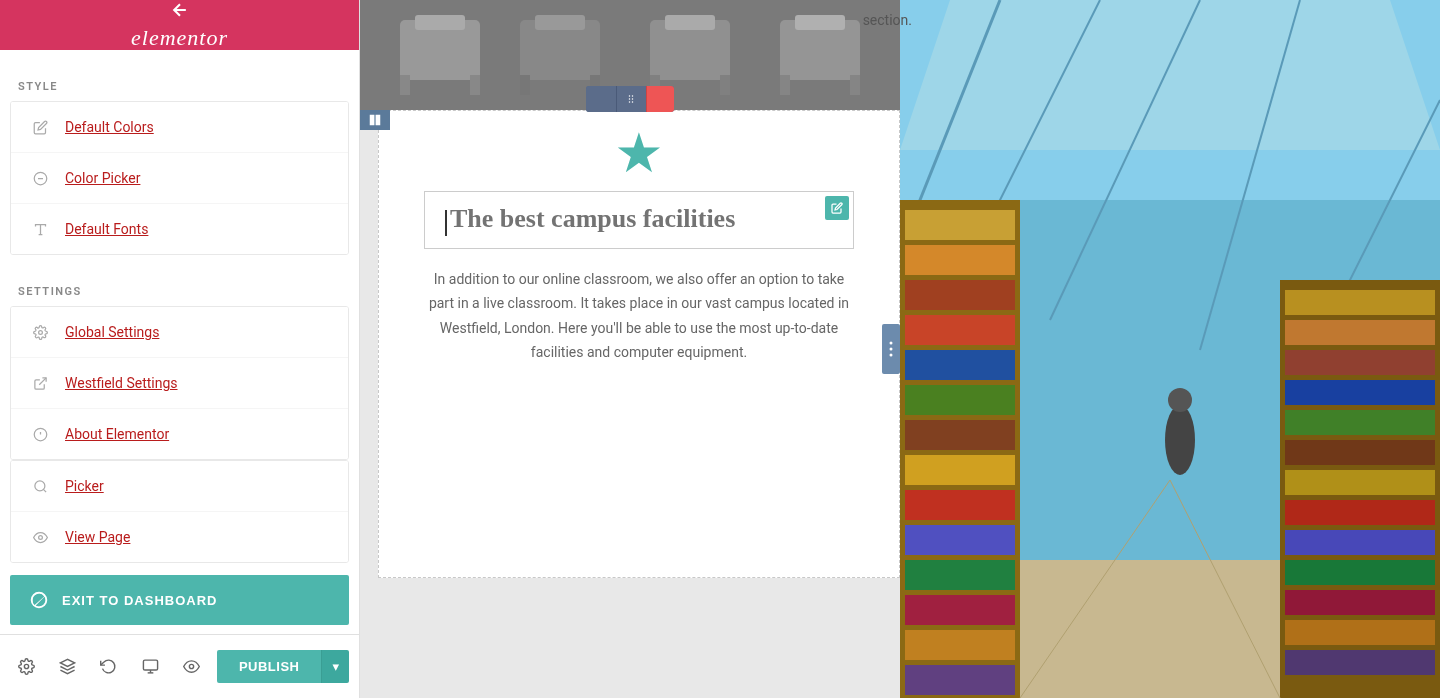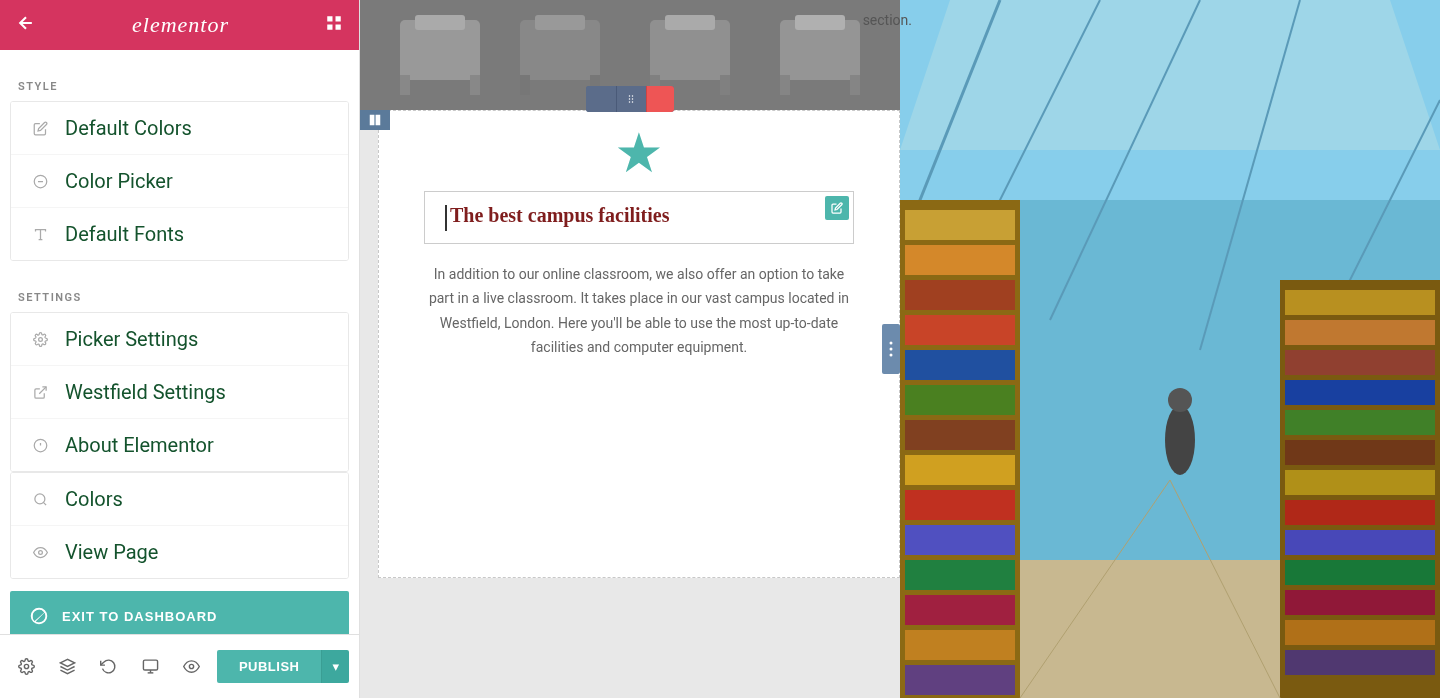--- a/index.html
+++ b/index.html
@@ -17,20 +17,21 @@
       position: relative;
     }
 
     #sidebar-header {
       background: #d5345f;
       height: 50px;
       display: flex;
       align-items: center;
       justify-content: space-between;
       padding: 0 16px;
+      flex-direction: column;
     }
 
     .header-back-icon {
       color: #fff;
       font-size: 20px;
       cursor: pointer;
     }
 
     .elementor-logo {
       color: #fff;
@@ -77,22 +78,23 @@
       margin-right: 14px;
       color: #aaa;
       display: flex;
       align-items: center;
       justify-content: center;
       font-size: 15px;
       flex-shrink: 0;
     }
 
     .menu-item-label {
-      font-size: 20px;
-      color: #14532d;
+      font-size: 14px;
+      color: #b91c1c;
+      text-decoration: underline;
     }
 
     .sidebar-section-group {
       background: #fff;
       border: 1px solid #e8e8e8;
       border-radius: 3px;
       margin: 0 10px 0 10px;
       overflow: hidden;
     }
 
@@ -248,21 +250,21 @@
 
     <div class="section-label">SETTINGS</div>
     <div class="sidebar-section-group">
       <div class="menu-item">
         <span class="menu-item-icon">
           <svg width="15" height="15" viewBox="0 0 24 24" fill="none" stroke="#aaa" stroke-width="2">
             <circle cx="12" cy="12" r="3"></circle>
             <path d="M19.4 15a1.65 1.65 0 00.33 1.82l.06.06a2 2 0 010 2.83 2 2 0 01-2.83 0l-.06-.06a1.65 1.65 0 00-1.82-.33 1.65 1.65 0 00-1 1.51V21a2 2 0 01-4 0v-.09A1.65 1.65 0 009 19.4a1.65 1.65 0 00-1.82.33l-.06.06a2 2 0 01-2.83-2.83l.06-.06A1.65 1.65 0 004.68 15a1.65 1.65 0 00-1.51-1H3a2 2 0 010-4h.09A1.65 1.65 0 004.6 9a1.65 1.65 0 00-.33-1.82l-.06-.06a2 2 0 012.83-2.83l.06.06A1.65 1.65 0 009 4.68a1.65 1.65 0 001-1.51V3a2 2 0 014 0v.09a1.65 1.65 0 001 1.51 1.65 1.65 0 001.82-.33l.06-.06a2 2 0 012.83 2.83l-.06.06A1.65 1.65 0 0019.4 9a1.65 1.65 0 001.51 1H21a2 2 0 010 4h-.09a1.65 1.65 0 00-1.51 1z"></path>
           </svg>
         </span>
-        <span class="menu-item-label">Picker Settings</span>
+        <span class="menu-item-label">Global Settings</span>
       </div>
       <div class="menu-item">
         <span class="menu-item-icon">
           <svg width="15" height="15" viewBox="0 0 24 24" fill="none" stroke="#aaa" stroke-width="2">
             <path d="M18 13v6a2 2 0 01-2 2H5a2 2 0 01-2-2V8a2 2 0 012-2h6"></path>
             <polyline points="15 3 21 3 21 9"></polyline>
               <line x1="10" y1="14" x2="21" y2="3"></line>
           </svg>
         </span>
         <span class="menu-item-label">Westfield Settings</span>
@@ -280,21 +282,21 @@
     </div>
 
     <div class="sidebar-section-group">
       <div class="menu-item">
         <span class="menu-item-icon">
           <svg width="15" height="15" viewBox="0 0 24 24" fill="none" stroke="#aaa" stroke-width="2">
             <circle cx="11" cy="11" r="8"></circle>
               <line x1="21" y1="21" x2="16.65" y2="16.65"></line>
           </svg>
         </span>
-        <span class="menu-item-label">Colors</span>
+        <span class="menu-item-label">Picker</span>
       </div>
       <div class="menu-item">
         <span class="menu-item-icon">
           <svg width="15" height="15" viewBox="0 0 24 24" fill="none" stroke="#aaa" stroke-width="2">
             <path d="M1 12s4-8 11-8 11 8 11 8-4 8-11 8-11-8-11-8z"></path>
               <circle cx="12" cy="12" r="3"></circle>
           </svg>
         </span>
         <span class="menu-item-label">View Page</span>
       </div>
@@ -431,21 +433,21 @@
 
       <div style="color:#4db6ac; font-size:55px; line-height:1; margin-bottom:10px;">★</div>
 
       <div style="border:1.5px solid #ccc; background:#fff; padding:12px 20px; margin-bottom:18px; position:relative; width:100%; max-width:430px;">
         <div style="position:absolute; top:4px; right:4px; background:#4db6ac; color:#fff; width:24px; height:24px; display:flex; align-items:center; justify-content:center; cursor:pointer; border-radius:2px; font-size:11px;">
           <svg width="12" height="12" viewBox="0 0 24 24" fill="none" stroke="white" stroke-width="2.5">
               <path d="M11 4H4a2 2 0 00-2 2v14a2 2 0 002 2h14a2 2 0 002-2v-7"></path>
               <path d="M18.5 2.5a2.121 2.121 0 013 3L12 15l-4 1 1-4 9.5-9.5z"></path>
             </svg>
         </div>
-        <span style="color:#333; display:inline-block; width:2px; height:26px; background:#333; vertical-align:middle; margin-right:3px;"></span><span style="font-size:20px; font-weight:700; color:#7f1d1d; font-family: Georgia, serif; margin-top: 47px;">The best campus facilities</span>
+        <span style="color:#333; display:inline-block; width:2px; height:26px; background:#333; vertical-align:middle; margin-right:3px;"></span><span style="font-size:26px; font-weight:700; color:#737373; font-family: Georgia, serif; margin-top: 47px;">The best campus facilities</span>
       </div>
 
       <p style="font-size:14px; line-height:1.75; color:#666; text-align:center; max-width:430px;">In addition to our online classroom, we also offer an option to take part in a live classroom. It takes place in our vast campus located in Westfield, London. Here you'll be able to use the most up-to-date facilities and computer equipment.</p>
     </div>
 
     <div style="position:absolute; top:0; right:0; width:540px; bottom:0; overflow:hidden;">
       <svg width="100%" height="100%" viewBox="0 0 540 698" preserveAspectRatio="xMidYMid slice">
 
         <rect width="540" height="698" fill="#6ab8d4"></rect>
 

